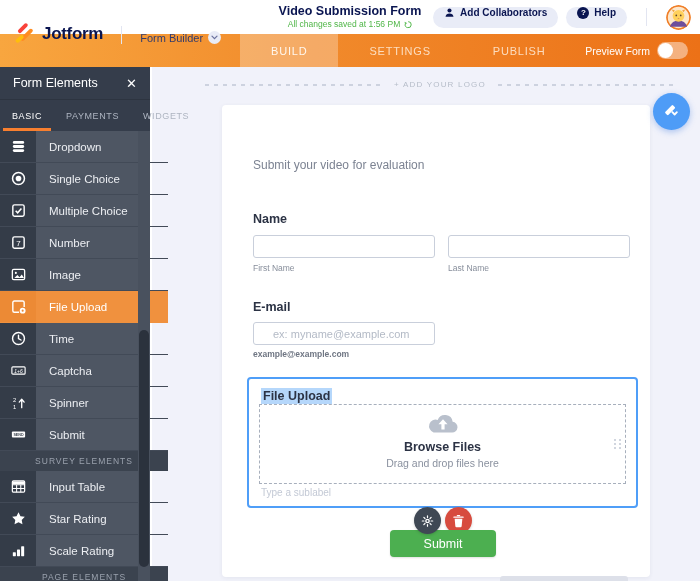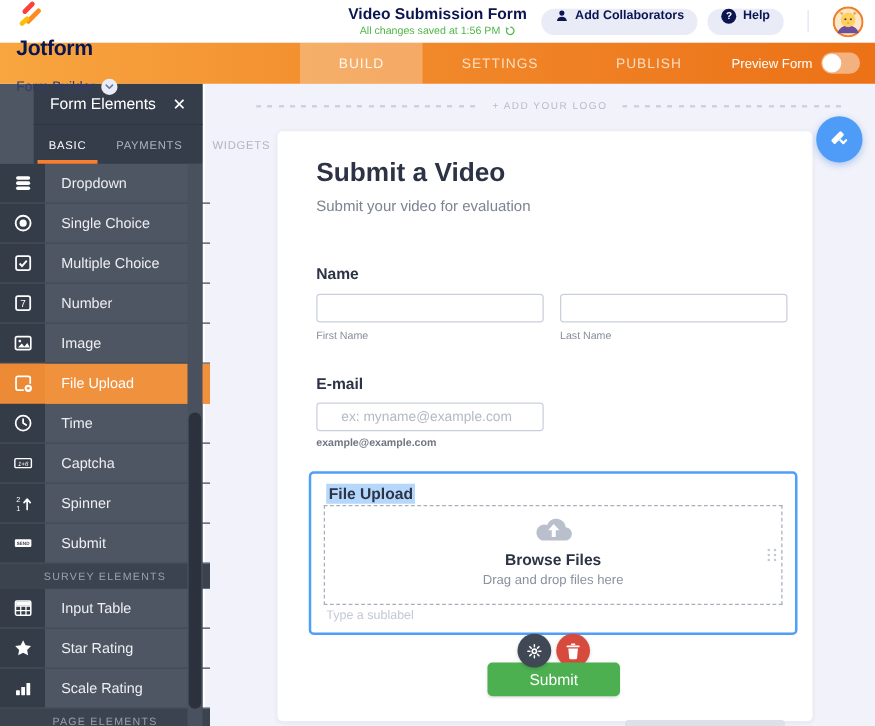--- a/index.html
+++ b/index.html
@@ -2,21 +2,21 @@
 <html><head>
 <meta charset="utf-8">
 <style>
   * { margin:0; padding:0; box-sizing:border-box; }
   html,body { width:700px; height:581px; }
   body { font-family:"Liberation Sans",sans-serif; background:#fff; }
   #root { position:relative; width:700px; height:581px; overflow:hidden; background:#f1f2fa; }
 
   
   .header { position:absolute; top:0; left:0; width:700px; height:34px; background:#fff; z-index:5; }
-  .logo-area { position:absolute; left:13px; top:0; height:44px; display:flex; align-items:flex-start; gap:7px;flex-direction:column; }
+  .logo-area { position:absolute; left:13px; top:0; height:44px; display:flex; align-items:flex-end; gap:7px; }
   .logo-mark svg { width:22px; height:22px; display:block; }
   .logo-text { font-size:17px; font-weight:bold; color:#0a1551; letter-spacing:-.3px; }
   .hdr-divider { width:1px; height:18px; background:#e2e5f1; margin:0 11px; }
   .product { font-size:11px; color:#333b6b; display:flex; align-items:center; gap:5px; cursor:pointer; }
   .chev { width:13px; height:13px; border-radius:50%; background:#e9ecf7; display:flex; align-items:center; justify-content:center; }
   .chev svg { width:7px; height:5px; display:block; }
   .title-wrap { position:absolute; left:50%; top:4px; transform:translateX(-50%); text-align:center; white-space:nowrap; }
   .form-title { font-size:12.5px; font-weight:bold; color:#0a1551; }
   .save-status { font-size:8.5px; color:#50b648; display:flex; align-items:center; justify-content:center; gap:3px; margin-top:1px; }
   .save-status svg { width:9px; height:9px; }
@@ -31,21 +31,21 @@
   .nav { position:absolute; top:34px; left:0; width:700px; height:33px; background:linear-gradient(90deg,#f8a63f 0%,#f18a2b 45%,#ec7117 100%); z-index:4; }
   .nav-tabs { position:absolute; left:240px; top:0; height:33px; display:flex; }
   .nav-tab { padding:0 31px; display:flex; align-items:center; font-size:11px; letter-spacing:.8px; color:rgba(255,244,230,.8); cursor:pointer; }
   .nav-tab.active { background:rgba(255,255,255,.28); color:#fff7ee; }
   .preview { position:absolute; right:12px; top:0; height:33px; display:flex; align-items:center; gap:7px; }
   .preview-label { font-size:10.5px; color:#fff; }
   .toggle { width:31px; height:17px; border-radius:9px; background:rgba(255,255,255,.45); position:relative; cursor:pointer; }
   .toggle .knob { position:absolute; left:1px; top:1px; width:15px; height:15px; border-radius:50%; background:#fff; }
 
   
-  .sidebar { position:absolute; top:67px; left:0; width:164px; height:514px; background:#4e5663; border-right:2px solid #fff; z-index:3;padding-left:27px; }
+  .sidebar { position:absolute; top:67px; left:0; width:152px; height:514px; background:#4e5663; border-right:2px solid #fff; z-index:3; }
   .sb-head { height:32px; background:#353d4b; display:flex; align-items:center; justify-content:space-between; padding:0 13px; }
   .sb-title { color:#fff; font-size:12.5px; }
   .sb-close { color:#fff; font-size:13px; cursor:pointer; line-height:1; }
   .sb-tabs { height:32px; background:#353d4b; display:flex; border-top:1px solid #2d3440; }
   .sb-tab { font-size:9px; color:#aeb5c1; letter-spacing:.6px; display:flex; align-items:center; padding:0 12px; position:relative; cursor:pointer; }
   .sb-tab.active { color:#fff; }
   .sb-tab.active::after { content:""; position:absolute; left:3px; right:3px; bottom:0; height:3px; background:#f87f2f; }
   .sb-list { position:absolute; top:64px; left:0; width:168px; bottom:0; overflow:hidden; }
   .sb-row { height:32px; display:flex; border-bottom:1px solid #424a57; cursor:pointer; }
   .sb-ic { width:36px; background:#343c48; display:flex; align-items:center; justify-content:center; flex:none; }
@@ -325,21 +325,20 @@
   </div>
 
   <div class="canvas">
     <div class="logo-row">
       <span class="dash"></span>
       <span class="logo-label">+ ADD YOUR LOGO</span>
       <span class="dash"></span>
     </div>
 
     <div class="card">
-      <div class="fheading">Submit a Video</div>
       <div class="fsubheading">Submit your video for evaluation</div>
 
       <div class="flabel" style="left:31px; top:107px;">Name</div>
       <input class="jf-input" style="left: 31px; top: 130px; width: 182px;" value="">
       <input class="jf-input" style="left: 226px; top: 130px; width: 182px;" value="">
       <div class="fsublabel" style="left:31px; top:158px;">First Name</div>
       <div class="fsublabel" style="left:226px; top:158px;">Last Name</div>
 
       <div class="flabel" style="left:31px; top:195px;">E-mail</div>
       <input class="jf-input" style="left: 31px; top: 217px; width: 182px; padding-left: 19px;" placeholder="ex: myname@example.com">

